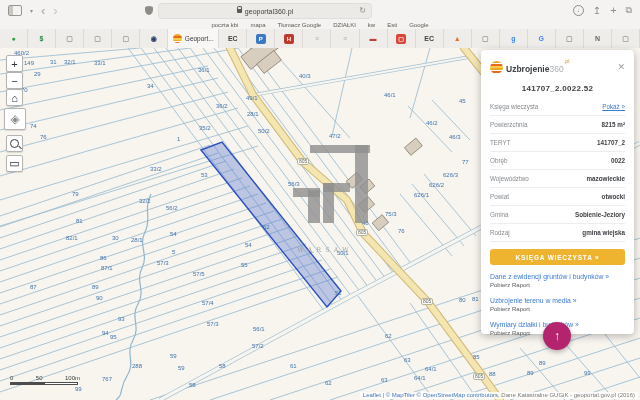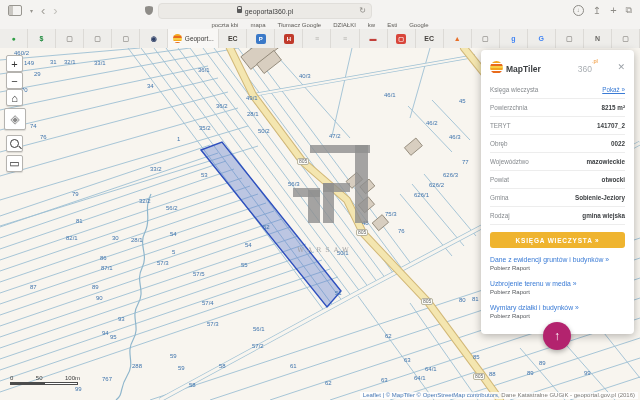--- a/index.html
+++ b/index.html
@@ -75,21 +75,21 @@
   .attr-links{color:#4577b5;} .attr-rest{color:#7c7a76;}
 
   
   .panel{position:absolute;left:481px;top:50px;width:153px;height:284px;background:#fff;border-radius:4px;
          box-shadow:0 2px 9px rgba(0,0,0,.28);padding:8px 9px 0 9px;box-sizing:border-box;}
   .panel-head{display:flex;align-items:center;justify-content:space-between;}
   .brand{display:flex;align-items:center;gap:3px;}
   .brand-ball{width:13px;height:13px;border-radius:50%;
               background:repeating-linear-gradient(180deg,#f4a71f 0 2px,#fff 2px 2.7px,#e86b1c 2.7px 4.7px,#fff 4.7px 5.4px,#f7cf46 5.4px 7.4px);}
   .brand-word{font-size:8.5px;font-weight:bold;color:#3d4043;}
-  .brand-num{font-size:8.5px;color:#a9aeb3;padding-left:37px;}
+  .brand-num{font-size:8.5px;color:#a9aeb3;}
   .brand-tld{font-size:5.5px;color:#ef8a1d;vertical-align:top;}
   .panel-close{font-size:9px;color:#9aa0a6;cursor:default;}
   .parcel-id{margin-top:8px;text-align:center;font-size:8px;font-weight:bold;color:#3d4043;letter-spacing:.3px;}
   .p-rows{margin-top:5px;}
   .p-row{display:flex;justify-content:space-between;align-items:center;height:17px;border-bottom:1px solid #ededed;font-size:6.3px;}
   .p-label{color:#85898d;}
   .p-value{color:#3d4043;font-weight:bold;}
   .p-value.link{color:#3a7bd5;font-weight:normal;text-decoration:underline;}
   .kw-btn{margin-top:7px;height:16px;background:#efb42f;border-radius:3px;color:#fff;font-size:6.5px;font-weight:bold;
           letter-spacing:.8px;display:flex;align-items:center;justify-content:center;}
@@ -427,25 +427,26 @@
     <div class="attr">
       <span class="attr-links">Leaflet | © MapTiler © OpenStreetMap contributors,</span><span class="attr-rest"> Dane Katastralne GUGiK - geoportal.gov.pl (2016)</span>
     </div>
   </div>
 
   <div class="panel">
     <div class="panel-head">
       <div class="brand">
         <div class="brand-ball"></div>
         <div>
-          <span class="brand-word">MapTiler</span><span class="brand-num">360</span><span class="brand-tld">.pl</span>
+          <span class="brand-word">Uzbrojenie</span><span class="brand-num">360</span><span class="brand-tld">.pl</span>
         </div>
       </div>
       <span class="panel-close">✕</span>
     </div>
+    <div class="parcel-id">141707_2.0022.52</div>
     <div class="p-rows">
         <div class="p-row">
           <span class="p-label">Księga wieczysta</span>
           <span class="p-value link">Pokaż »</span>
         </div>
         <div class="p-row">
           <span class="p-label">Powierzchnia</span>
           <span class="p-value">8215 m²</span>
         </div>
         <div class="p-row">

